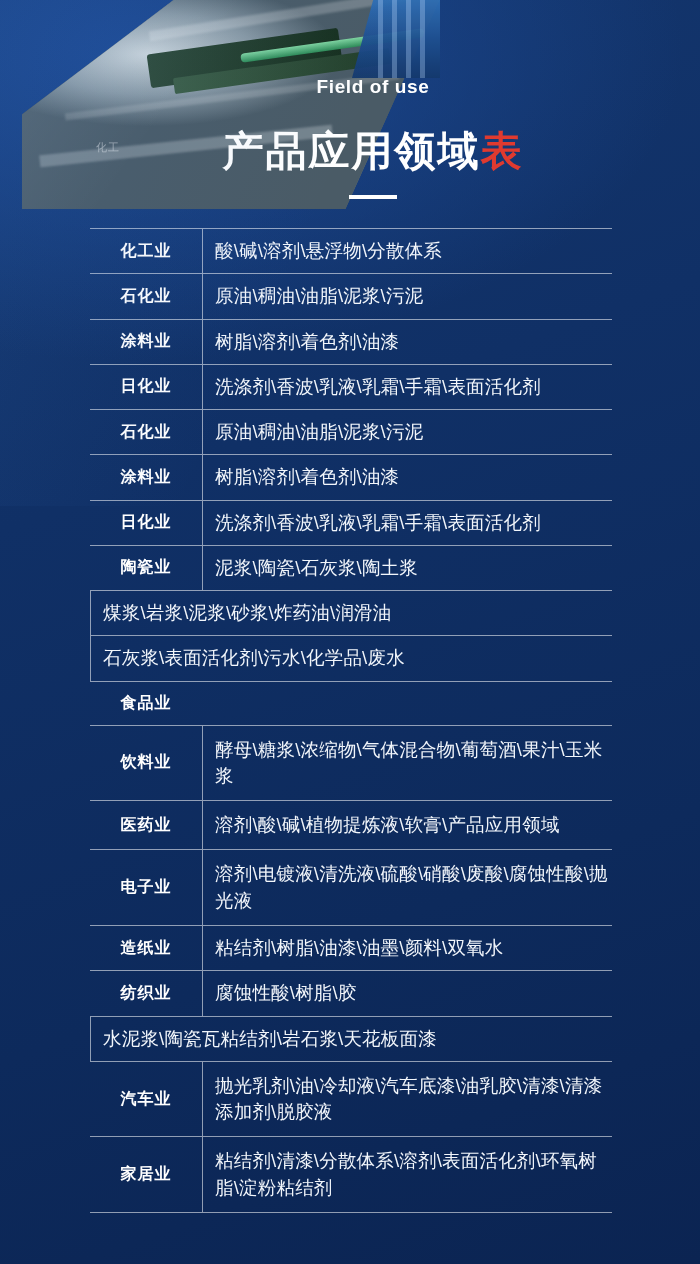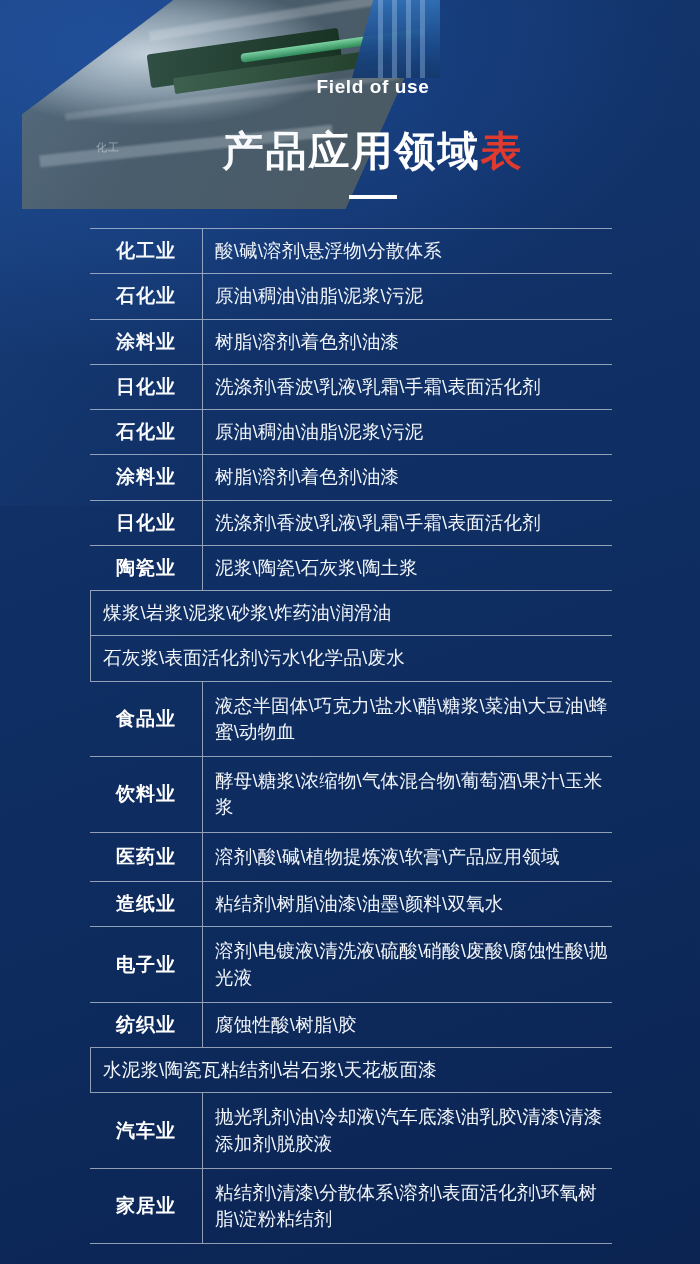--- a/index.html
+++ b/index.html
@@ -151,21 +151,21 @@
     border-bottom: 1px solid rgba(255,255,255,0.55);
   }
   .row:first-child { border-top: 1px solid rgba(255,255,255,0.55); }
   .cat {
     width: 112px;
     flex: 0 0 112px;
     display: flex;
     align-items: center;
     justify-content: center;
     color: #ffffff;
-    font-size: 19px;
+    font-size: 16px;
     font-weight: bold;
     letter-spacing: 1px;
     padding: 9px 0;
     box-sizing: border-box;
   }
   .desc {
     flex: 1 1 auto;
     border-left: 1px solid rgba(255,255,255,0.55);
     padding: 9px 0 9px 12px;
     color: #f2f6fb;
@@ -261,48 +261,45 @@
           <span>煤浆\岩浆\泥浆\砂浆\炸药油\润滑油</span>
         </div>
       </div>
       <div class="row">
         <div class="desc">
           <span>石灰浆\表面活化剂\污水\化学品\废水</span>
         </div>
       </div>
       <div class="row tall">
         <div class="cat">食品业</div>
-        <div class="desc">
-          <span>液态半固体\巧克力\盐水\醋\糖浆\菜油\大豆油\蜂蜜\动物血</span>
-        </div>
       </div>
       <div class="row tall">
         <div class="cat">饮料业</div>
         <div class="desc">
           <span>酵母\糖浆\浓缩物\气体混合物\葡萄酒\果汁\玉米浆</span>
         </div>
       </div>
       <div class="row tall">
         <div class="cat">医药业</div>
         <div class="desc">
           <span>溶剂\酸\碱\植物提炼液\软膏\产品应用领域</span>
         </div>
       </div>
+      <div class="row tall">
+        <div class="cat">电子业</div>
+        <div class="desc">
+          <span>溶剂\电镀液\清洗液\硫酸\硝酸\废酸\腐蚀性酸\抛光液</span>
+        </div>
+      </div>
       <div class="row">
         <div class="cat">造纸业</div>
         <div class="desc">
           <span>粘结剂\树脂\油漆\油墨\颜料\双氧水</span>
         </div>
       </div>
-      <div class="row tall">
-        <div class="cat">电子业</div>
-        <div class="desc">
-          <span>溶剂\电镀液\清洗液\硫酸\硝酸\废酸\腐蚀性酸\抛光液</span>
-        </div>
-      </div>
       <div class="row">
         <div class="cat">纺织业</div>
         <div class="desc">
           <span>腐蚀性酸\树脂\胶</span>
         </div>
       </div>
       <div class="row">
         <div class="desc">
           <span>水泥浆\陶瓷瓦粘结剂\岩石浆\天花板面漆</span>
         </div>

